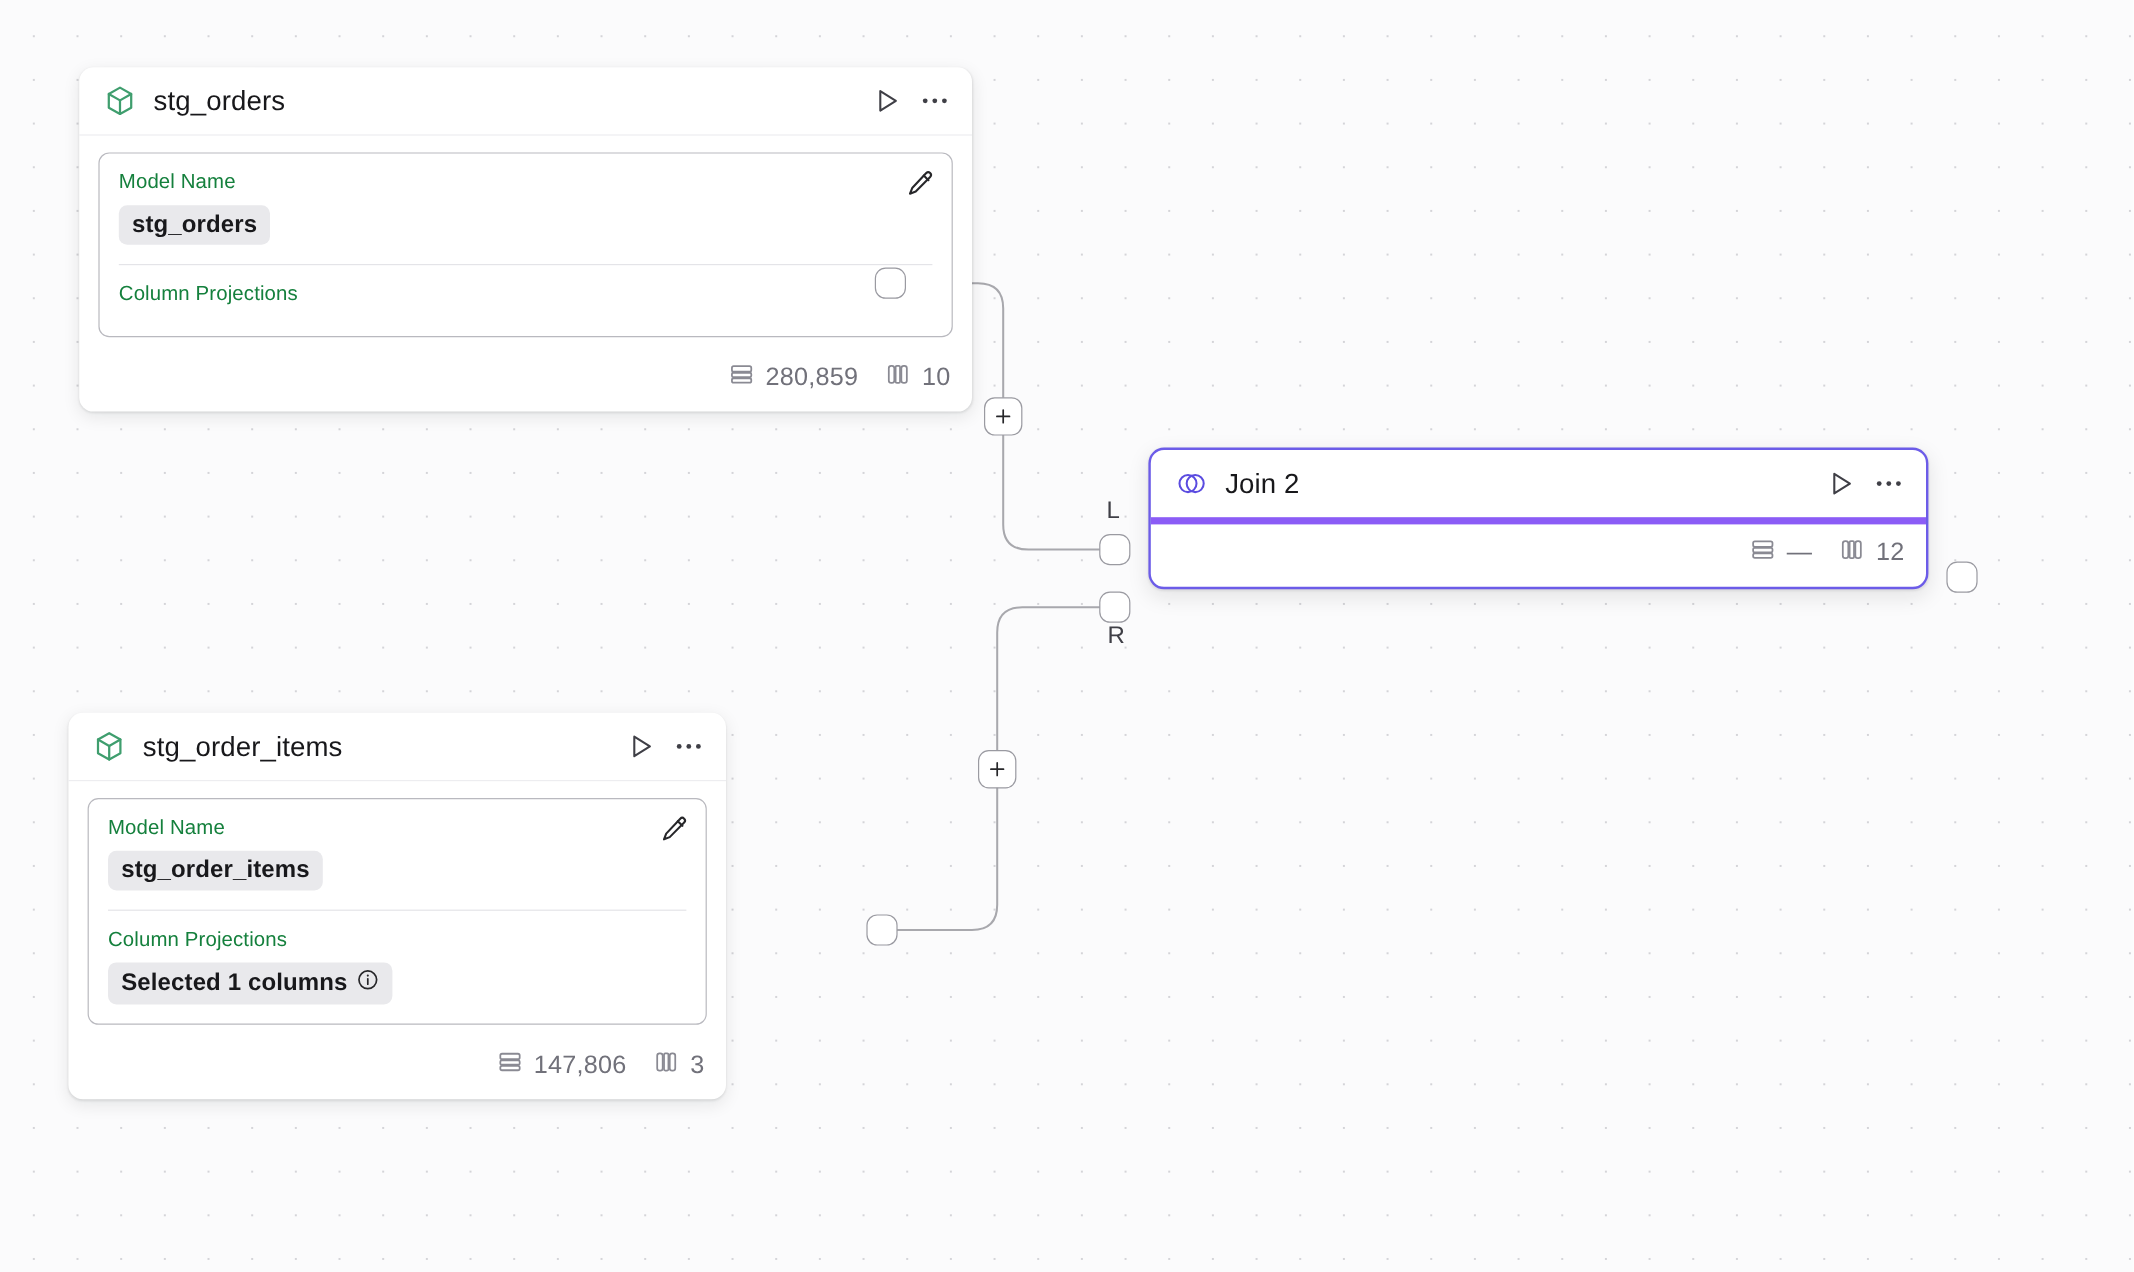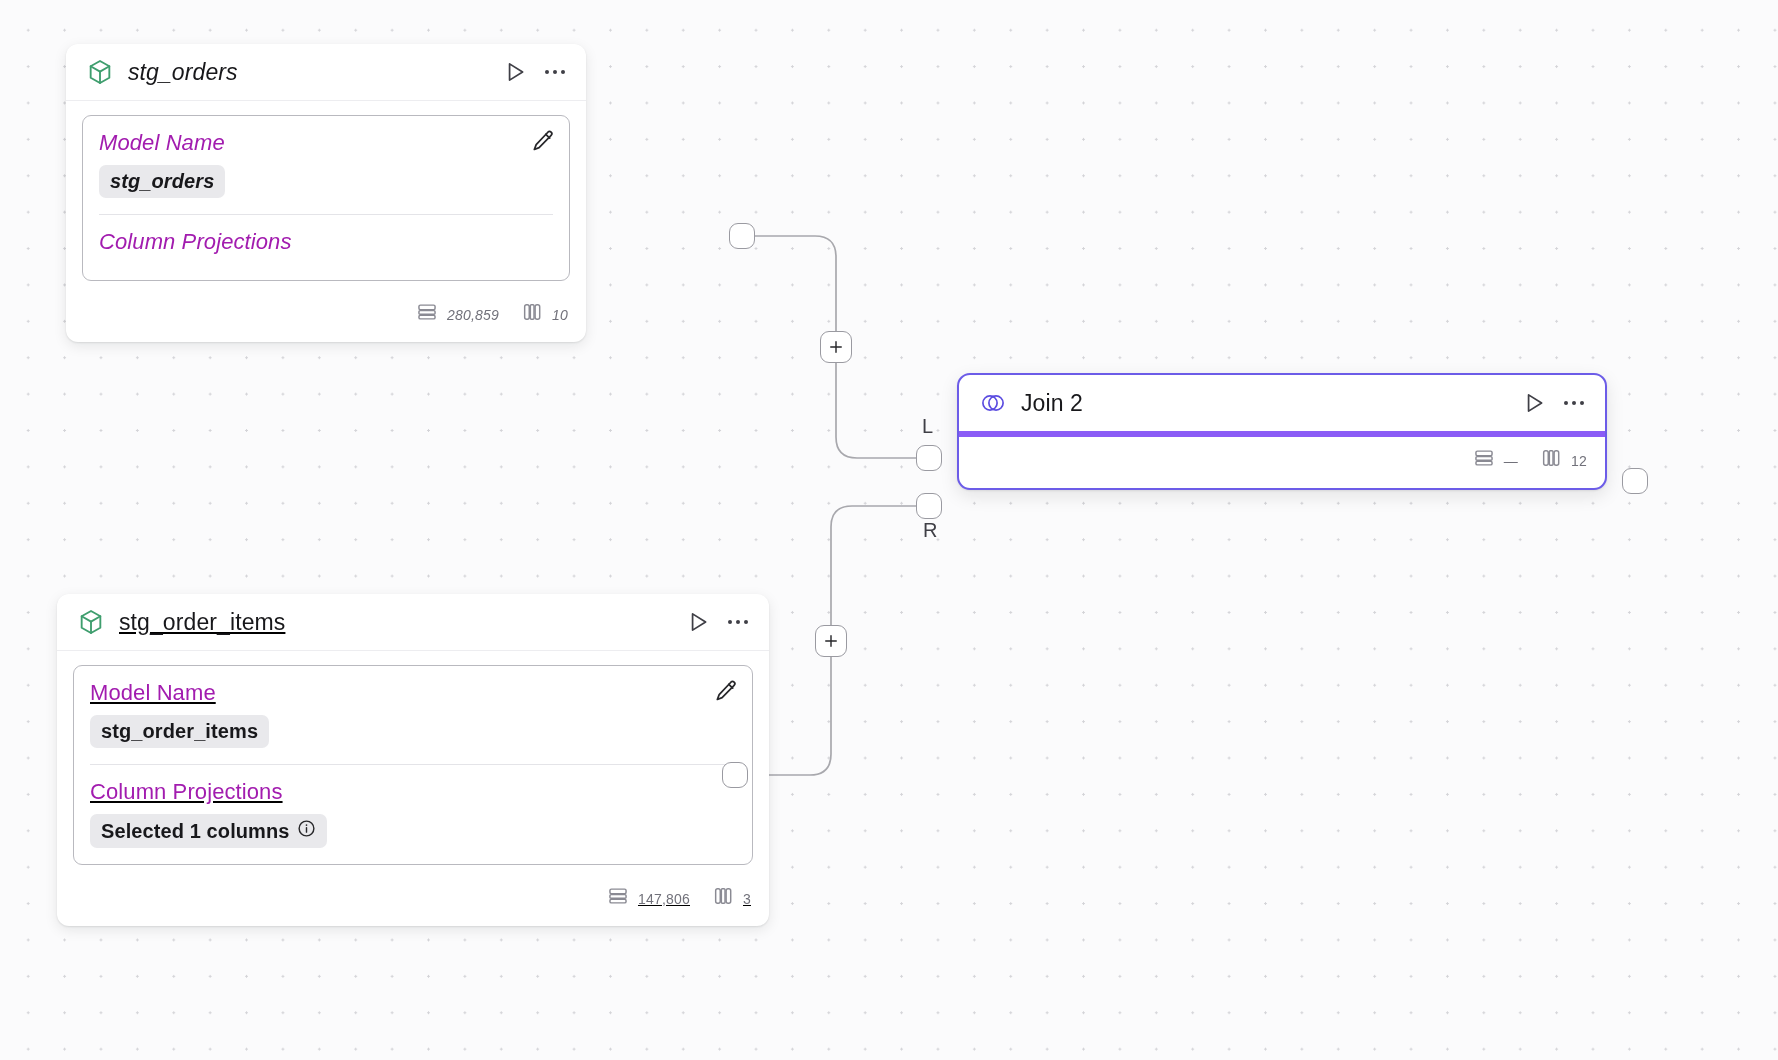--- a/index.html
+++ b/index.html
@@ -91,22 +91,22 @@
 
   .prop-box {
     border: 1px solid #b9b9bf;
     border-radius: 9px;
     padding: 14px 16px 16px 16px;
     position: relative;
     background: #fff;
   }
 
   .prop-label {
-    font-size: 22px;
-    color: #a21caf;
+    font-size: 17px;
+    color: #15803d;
     margin-bottom: 9px;
     letter-spacing: .1px;
   }
 
   .chip {
     display: inline-flex;
     align-items: center;
     gap: 7px;
     background: #e9e9ec;
     border-radius: 7px;
@@ -139,21 +139,21 @@
     gap: 10px;
     padding: 10px 18px 14px 18px;
     font-size: 21px;
     color: #6b6b74;
   }
   .stat {
     display: inline-flex;
     align-items: center;
     gap: 9px;
   }
-  .stat .val { font-size: 14px; color: #71717a; letter-spacing: .2px; }
+  .stat .val { font-size: 21px; color: #71717a; letter-spacing: .2px; }
 
   .combine-btn {
     display: flex;
     align-items: center;
     justify-content: center;
     height: 58px;
     border: 1px solid #b9b9bf;
     border-radius: 9px;
     background: #fff;
     font-size: 23px;
@@ -201,21 +201,21 @@
 
 <div id="canvas">
 
   <svg id="edges" viewBox="0 0 1778 1060" width="1778" height="1060">
 
     <path d="M 755 236 L 815 236 Q 836 236 836 257 L 836 437 Q 836 458 857 458 L 916 458"></path>
 
     <path d="M 748 775 L 810 775 Q 831 775 831 754 L 831 527 Q 831 506 852 506 L 916 506"></path>
   </svg>
 
-  <div class="node" style="left:66px; top:44px; width:520px;font-style:italic;">
+  <div class="node" style="left:66px; top:56px; width:744px;">
     <div class="node-header">
       <span class="hdr-icon">
         <svg width="28" height="28" viewBox="0 0 24 24" fill="none" stroke="#3f9e6e" stroke-width="1.6" stroke-linejoin="round" stroke-linecap="round">
           <path d="M12 2.6 20 7.1v9.8L12 21.4 4 16.9V7.1z"></path>
           <path d="M4 7.1 12 11.7l8-4.6"></path>
           <path d="M12 11.7V21.4"></path>
         </svg>
       </span>
       <span class="node-title">stg_orders</span>
       <span class="hdr-icon hdr-play">
@@ -267,21 +267,21 @@
             <rect x="15.4" y="4.2" width="5" height="15.6" rx="2.2"></rect>
           </svg>
         </span>
         <span class="val">10</span>
       </span>
     </div>
   </div>
 
   <div class="port" style="left:729px; top:223px;"></div>
 
-  <div class="node" style="left:57px; top:594px; width:712px;text-decoration:underline;">
+  <div class="node" style="left:57px; top:594px; width:548px;">
     <div class="node-header">
       <span class="hdr-icon">
         <svg width="28" height="28" viewBox="0 0 24 24" fill="none" stroke="#3f9e6e" stroke-width="1.6" stroke-linejoin="round" stroke-linecap="round">
           <path d="M12 2.6 20 7.1v9.8L12 21.4 4 16.9V7.1z"></path>
           <path d="M4 7.1 12 11.7l8-4.6"></path>
           <path d="M12 11.7V21.4"></path>
         </svg>
       </span>
       <span class="node-title">stg_order_items</span>
       <span class="hdr-icon hdr-play">

